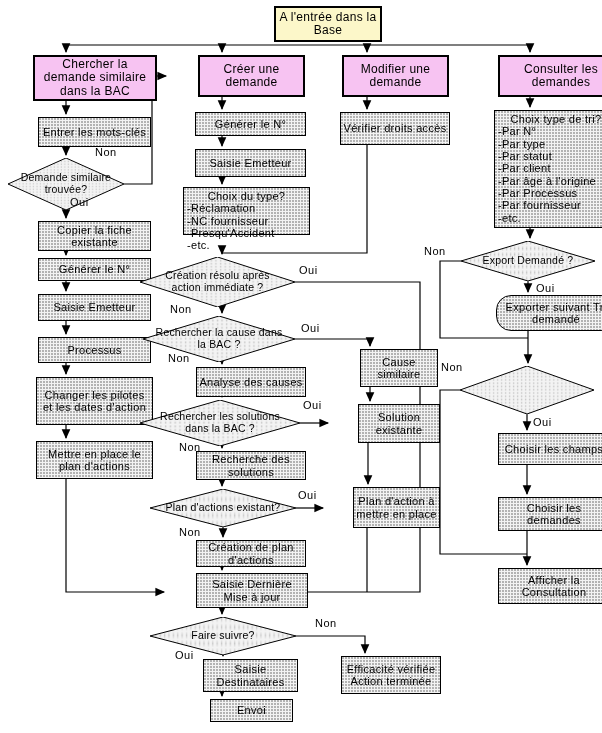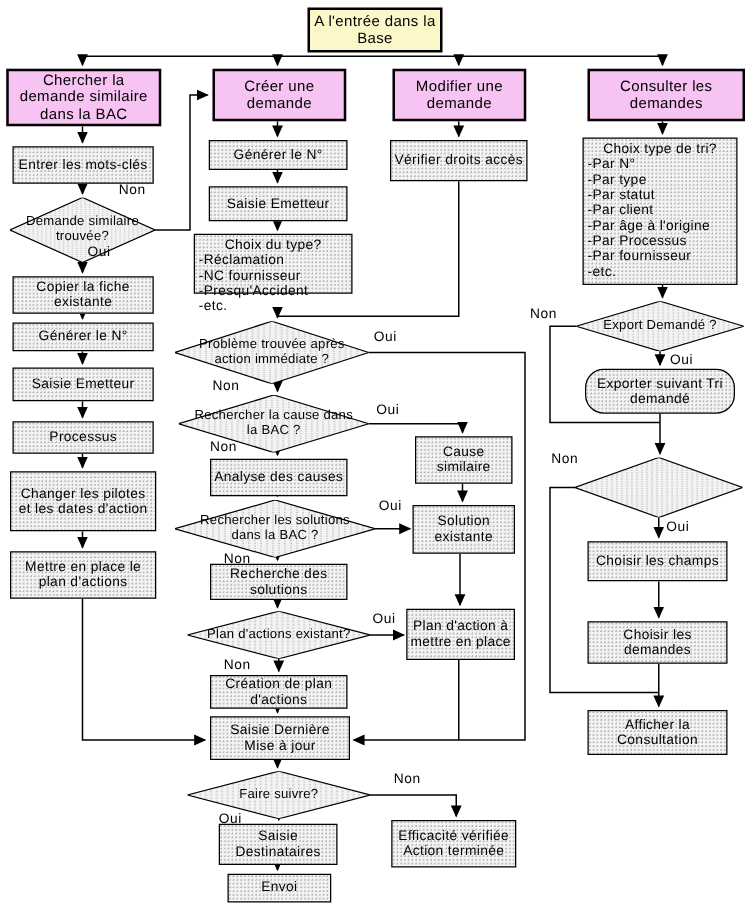--- a/index.html
+++ b/index.html
@@ -5,21 +5,21 @@
   html,body{margin:0;padding:0;background:#fff;}
   .canvas{position:relative;width:602px;height:733px;background:#ffffff;overflow:hidden;
           font-family:"Liberation Sans",sans-serif;color:#000;}
   svg.edges{position:absolute;left:0;top:0;z-index:0;}
   .box,.hdr,.entry,.listbox{position:absolute;box-sizing:border-box;z-index:2;
     display:flex;align-items:center;justify-content:center;text-align:center;
     font-size:11px;line-height:1.12;letter-spacing:0.3px;padding:1px 2px;
     border:1px solid #000;
     background-color:#f3f3f3;
     background-image:radial-gradient(circle at 1px 1px,#aeaeae 0.7px,rgba(0,0,0,0) 0.8px);
-    background-size:3px 3px;}
+    background-size:3px 3px;margin-left:28px;}
   .hdr{border:2px solid #000;background:#f7c3f2;font-size:12px;}
   .entry{border:2px solid #000;background:#fcf7c9;font-size:12px;}
   .listbox{display:block;text-align:left;padding:2px 3px;}
   .listbox .lt{text-align:center;}
   .diamond{position:absolute;z-index:2;}
   .diamond svg{position:absolute;left:0;top:0;width:100%;height:100%;}
   .dtext{position:absolute;left:8%;top:0;width:84%;height:100%;display:flex;
     align-items:center;justify-content:center;text-align:center;
     font-size:10.5px;line-height:1.1;letter-spacing:0.2px;}
   .lbl{position:absolute;z-index:3;font-size:11px;letter-spacing:0.5px;}
@@ -119,21 +119,21 @@
     <div class="lt">Choix du type?</div>
     <div>-Réclamation</div>
     <div>-NC fournisseur</div>
     <div>-Presqu'Accident</div>
     <div>-etc.</div>
   </div>
   <div class="diamond" style="left:140px;top:257px;width:155px;height:50px;">
     <svg viewBox="0 0 100 100" preserveAspectRatio="none">
         <polygon points="50,0 100,50 50,100 0,50" fill="url(#stip)" stroke="#000" vector-effect="non-scaling-stroke"></polygon>
       </svg>
-    <div class="dtext">Problème trouvée après action immédiate ?</div>
+    <div class="dtext">Création résolu après action immédiate ?</div>
   </div>
   <div class="diamond" style="left:143px;top:316px;width:152px;height:46px;">
     <svg viewBox="0 0 100 100" preserveAspectRatio="none">
         <polygon points="50,0 100,50 50,100 0,50" fill="url(#stip)" stroke="#000" vector-effect="non-scaling-stroke"></polygon>
       </svg>
     <div class="dtext">Rechercher la cause dans la BAC ?</div>
   </div>
   <div class="box" style="left:168px;top:367px;width:110px;height:30px;">Analyse des causes</div>
   <div class="diamond" style="left:140px;top:400px;width:160px;height:46px;">
     <svg viewBox="0 0 100 100" preserveAspectRatio="none">

